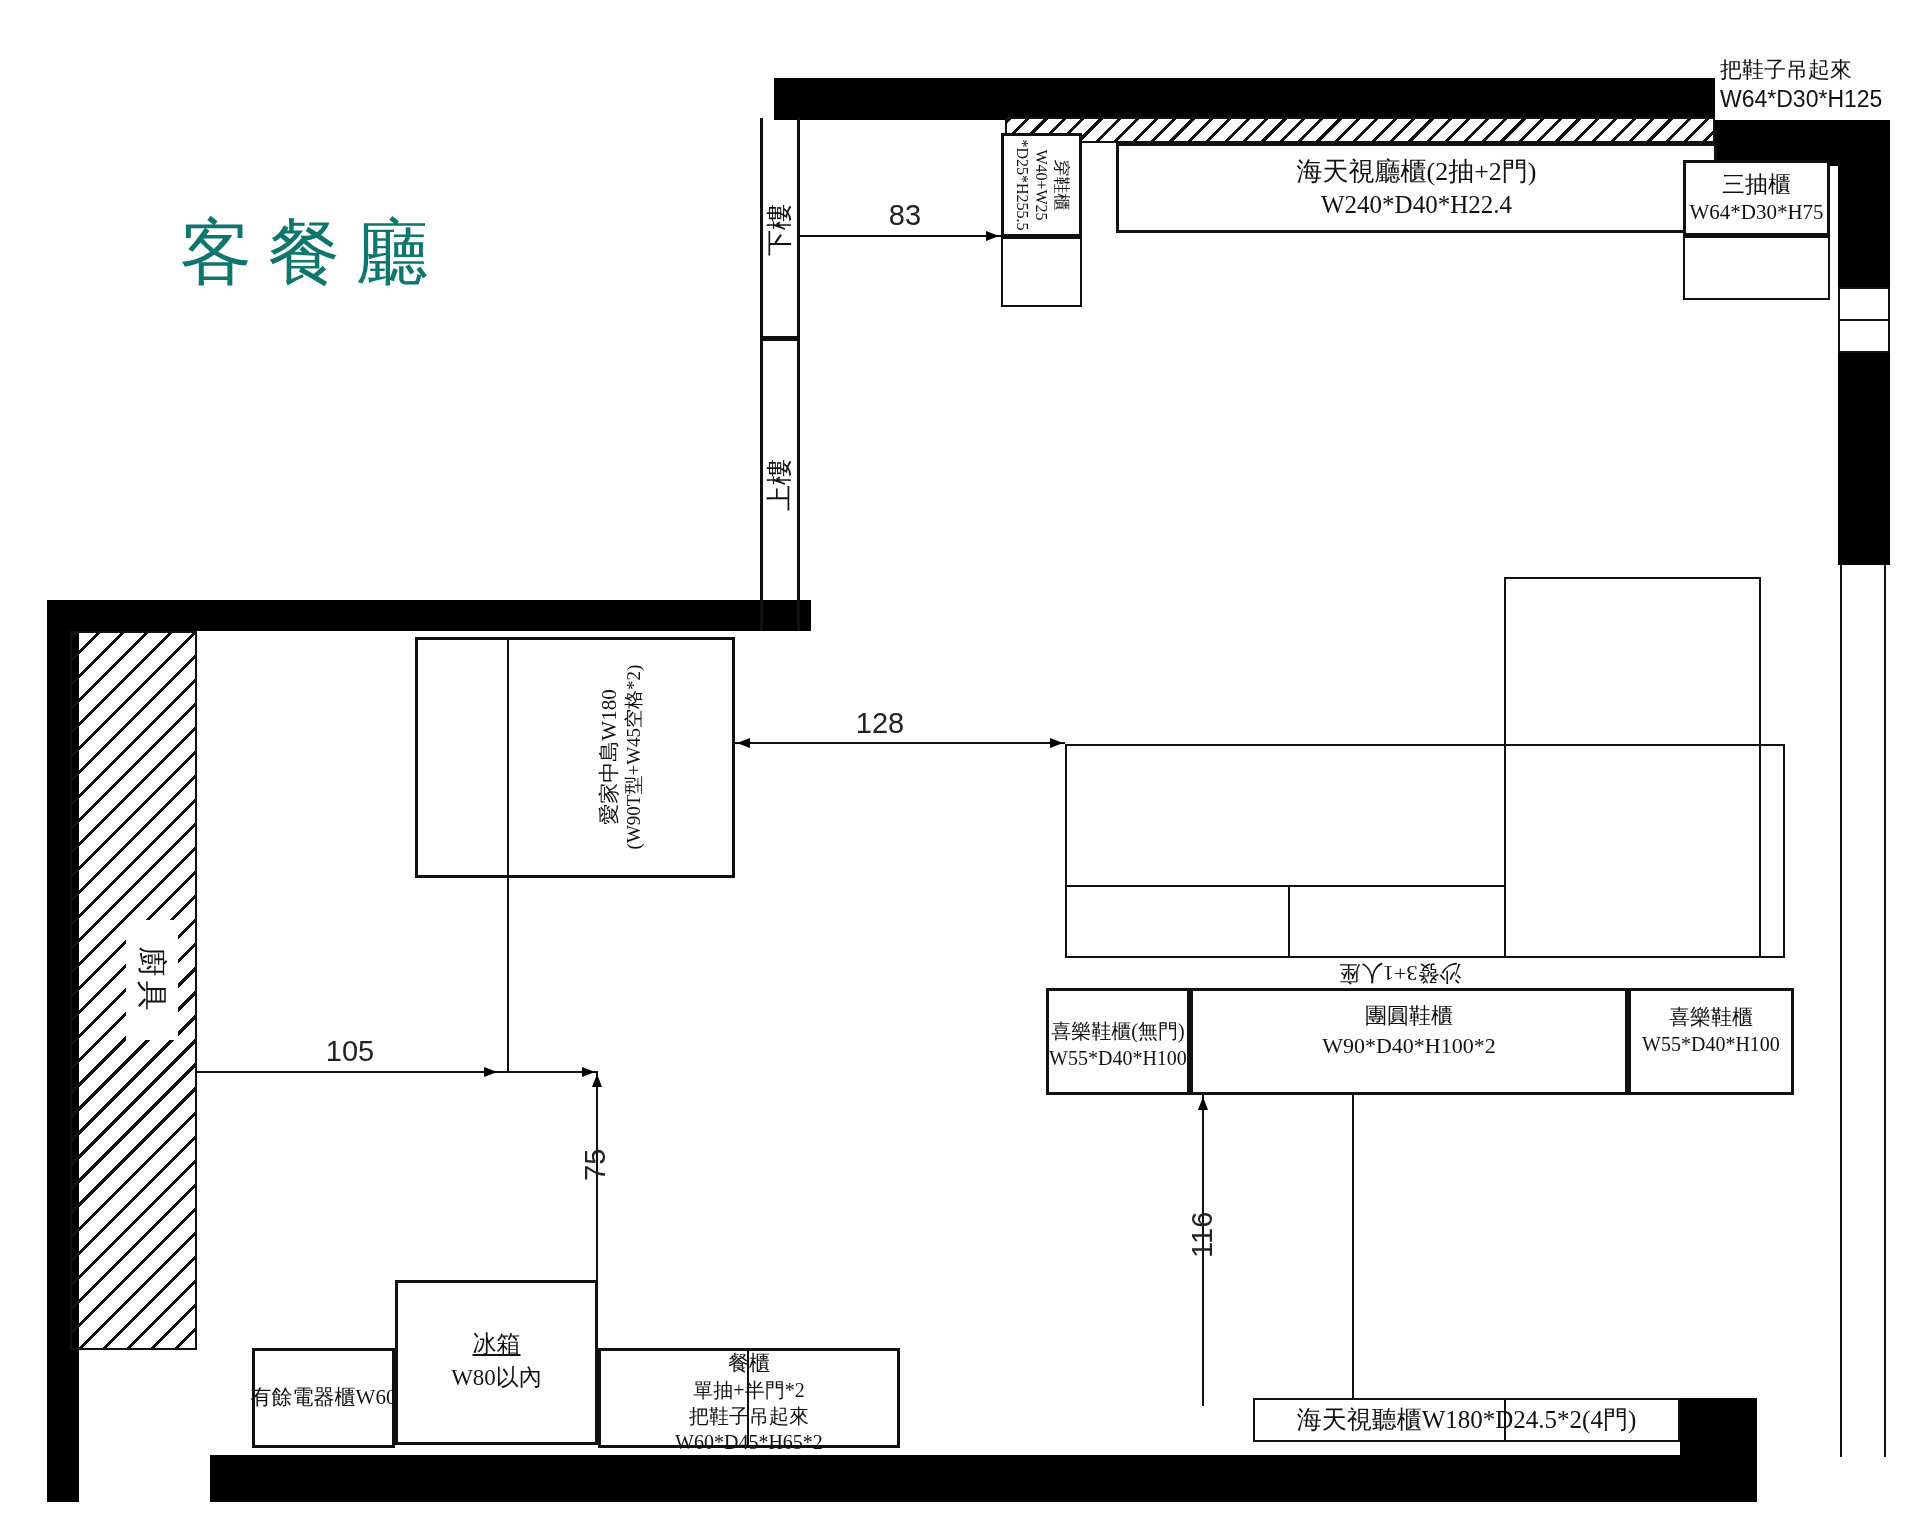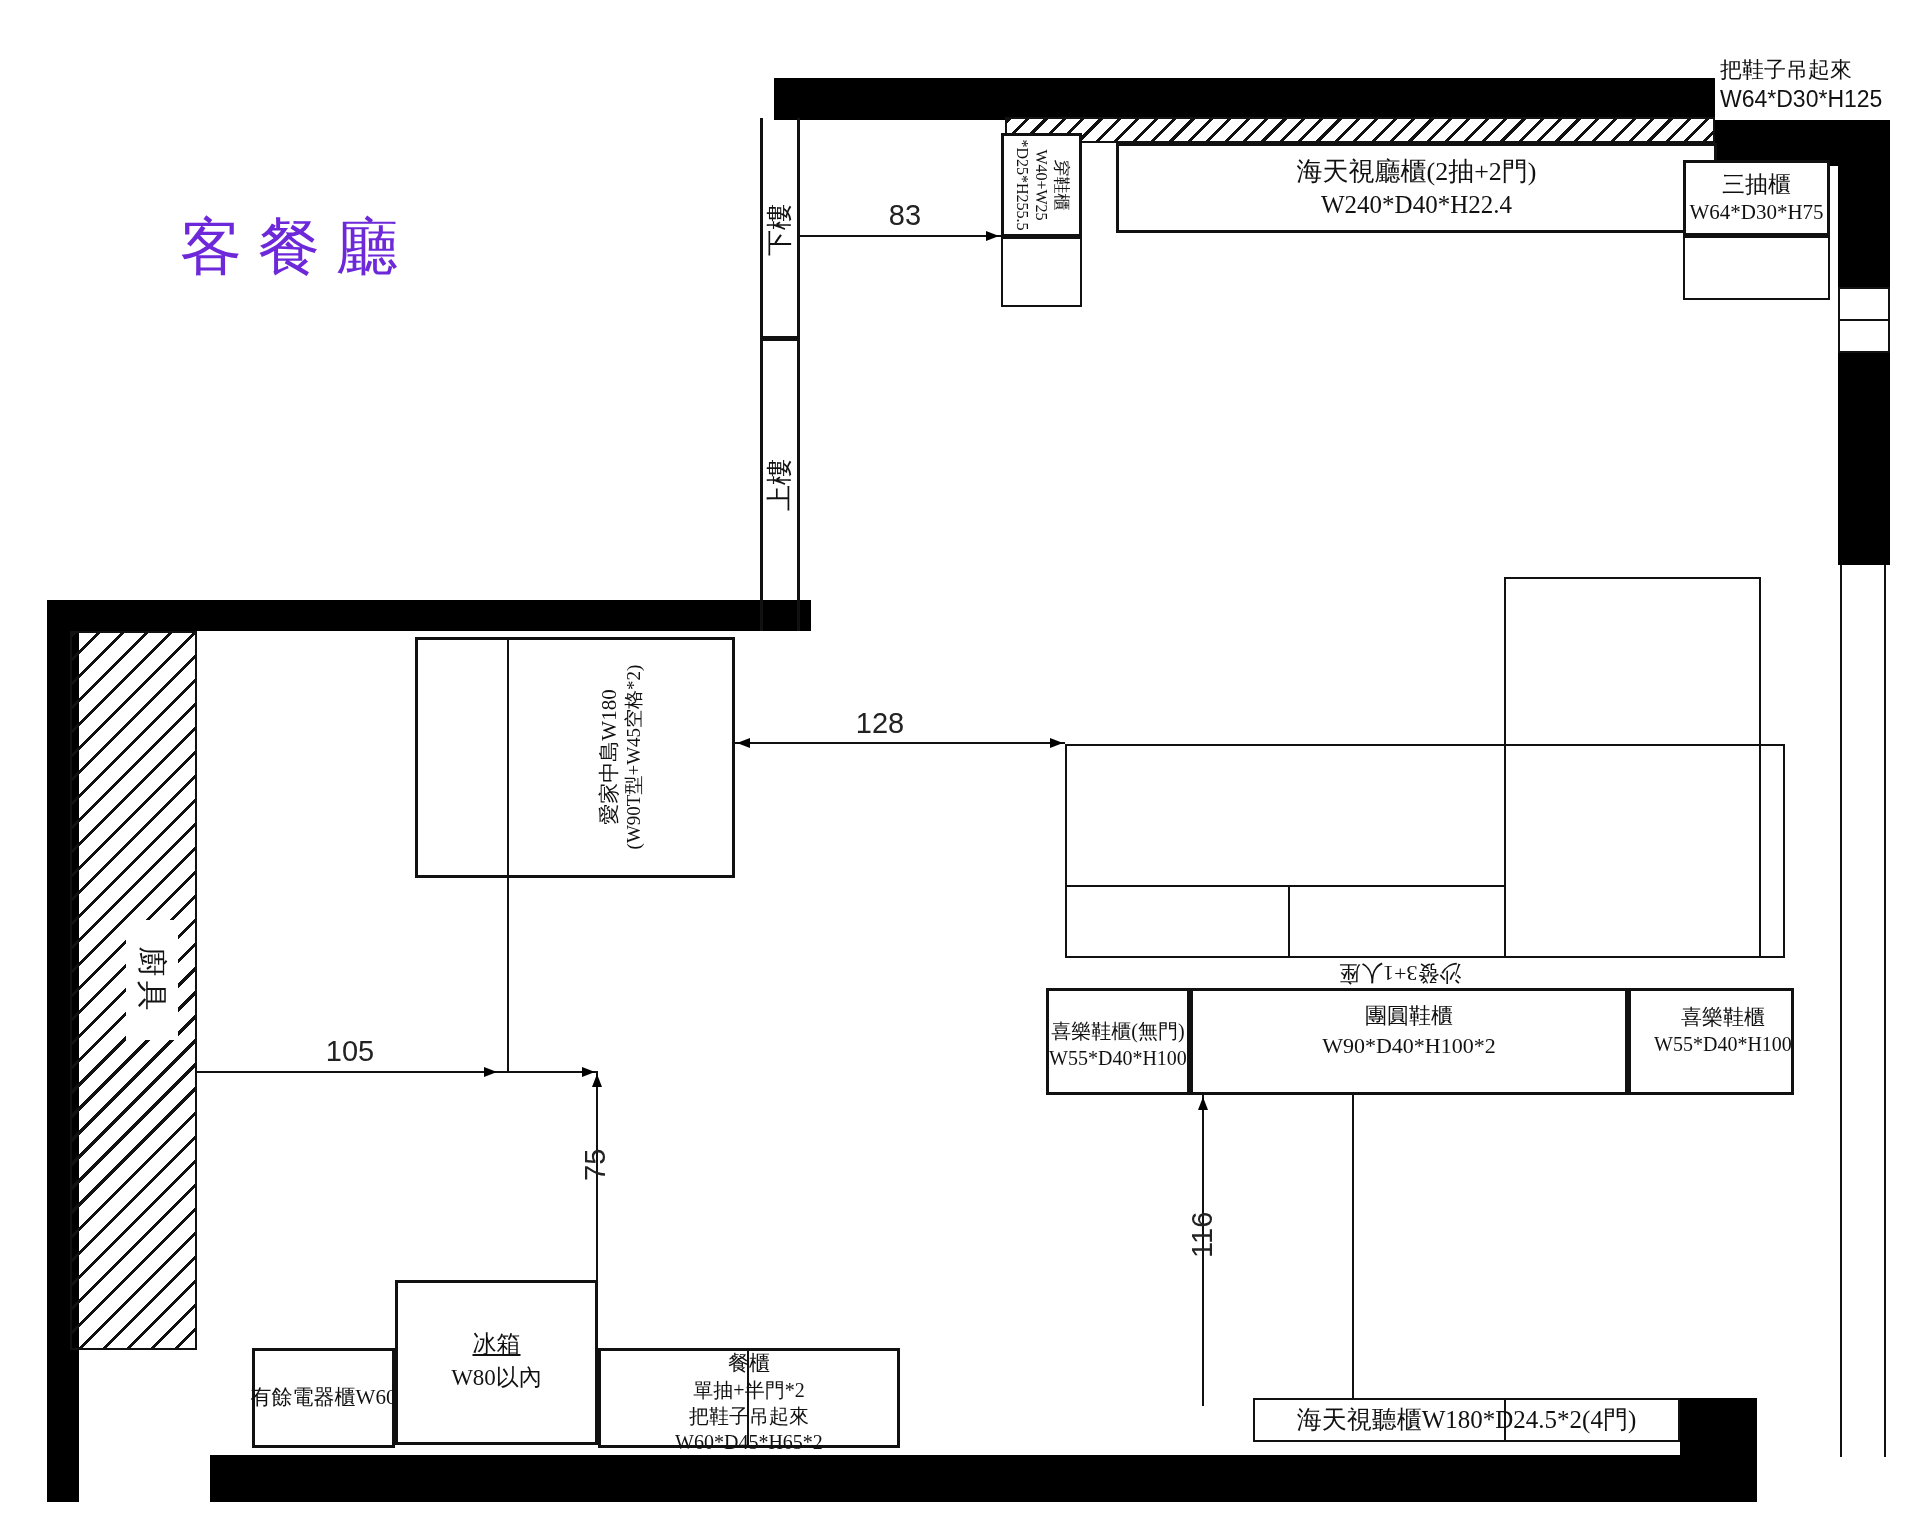--- a/index.html
+++ b/index.html
@@ -11,21 +11,21 @@
   .box{position:absolute;background:#fff;border:3px solid #111;box-sizing:border-box;}
   .box.thin{border-width:2px;}
   .hatch{position:absolute;background:repeating-linear-gradient(135deg,#111 0 3px,transparent 3px 13px);
          border:2px solid #111;box-sizing:border-box;background-color:#fff;}
   .lbl{position:absolute;display:flex;flex-direction:column;align-items:center;justify-content:center;
        text-align:center;line-height:1.3;white-space:nowrap;}
   .sans{font-family:"Liberation Sans","DejaVu Sans",sans-serif;}
   .rot-ccw{transform:rotate(-90deg);}
   .rot-cw{transform:rotate(90deg);}
   .rot-180{transform:rotate(180deg);}
-  .title{position:absolute;font-size:62px;letter-spacing:16px;color:#6d28d9;}
+  .title{position:absolute;font-size:72px;letter-spacing:16px;color:#0f766e;}
   .dim{font-size:29px;color:#222;}
   .arr{position:absolute;width:0;height:0;}
   .arr.r{border-top:5px solid transparent;border-bottom:5px solid transparent;border-left:13px solid #000;}
   .arr.l{border-top:5px solid transparent;border-bottom:5px solid transparent;border-right:13px solid #000;}
   .arr.u{border-left:5px solid transparent;border-right:5px solid transparent;border-bottom:13px solid #000;}
 </style>
 </head>
 <body>
 
 <div id="plan">
@@ -129,21 +129,21 @@
       <span style="font-size:20px;">W55*D40*H100</span>
     </div>
   </div>
   <div class="box" style="left:1190px;top:988px;width:438px;height:107px;">
     <div class="lbl" style="position:static;width:100%;height:100%;justify-content:flex-start;padding-top:10px;line-height:1.35;">
       <span style="font-size:22px;">團圓鞋櫃</span>
       <span style="font-size:22px;">W90*D40*H100*2</span>
     </div>
   </div>
   <div class="box" style="left:1628px;top:988px;width:166px;height:107px;">
-    <div class="lbl" style="position:static;width:100%;height:100%;justify-content:flex-start;padding-top:12px;line-height:1.35;padding-left:12px;">
+    <div class="lbl" style="position:static;width:100%;height:100%;justify-content:flex-start;padding-top:12px;line-height:1.35;">
       <span style="font-size:21px;">喜樂鞋櫃</span>
       <span style="font-size:20px;">W55*D40*H100</span>
     </div>
   </div>
 
   <div class="line" style="left:1202px;top:1095px;width:2px;height:311px;"></div>
   <div class="arr u" style="left:1198px;top:1097px;"></div>
   <div class="lbl dim sans" style="left:1168px;top:1215px;width:70px;height:40px;">
     <span class="rot-ccw">116</span>
   </div>

